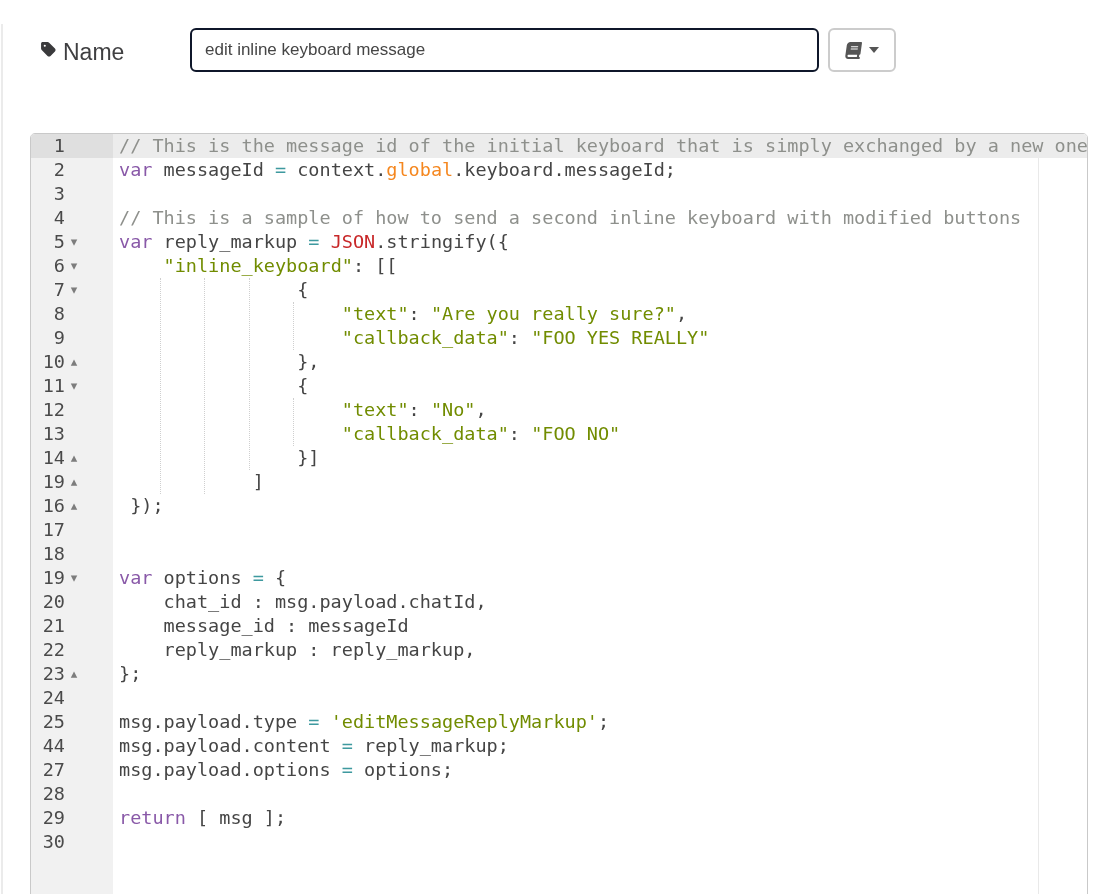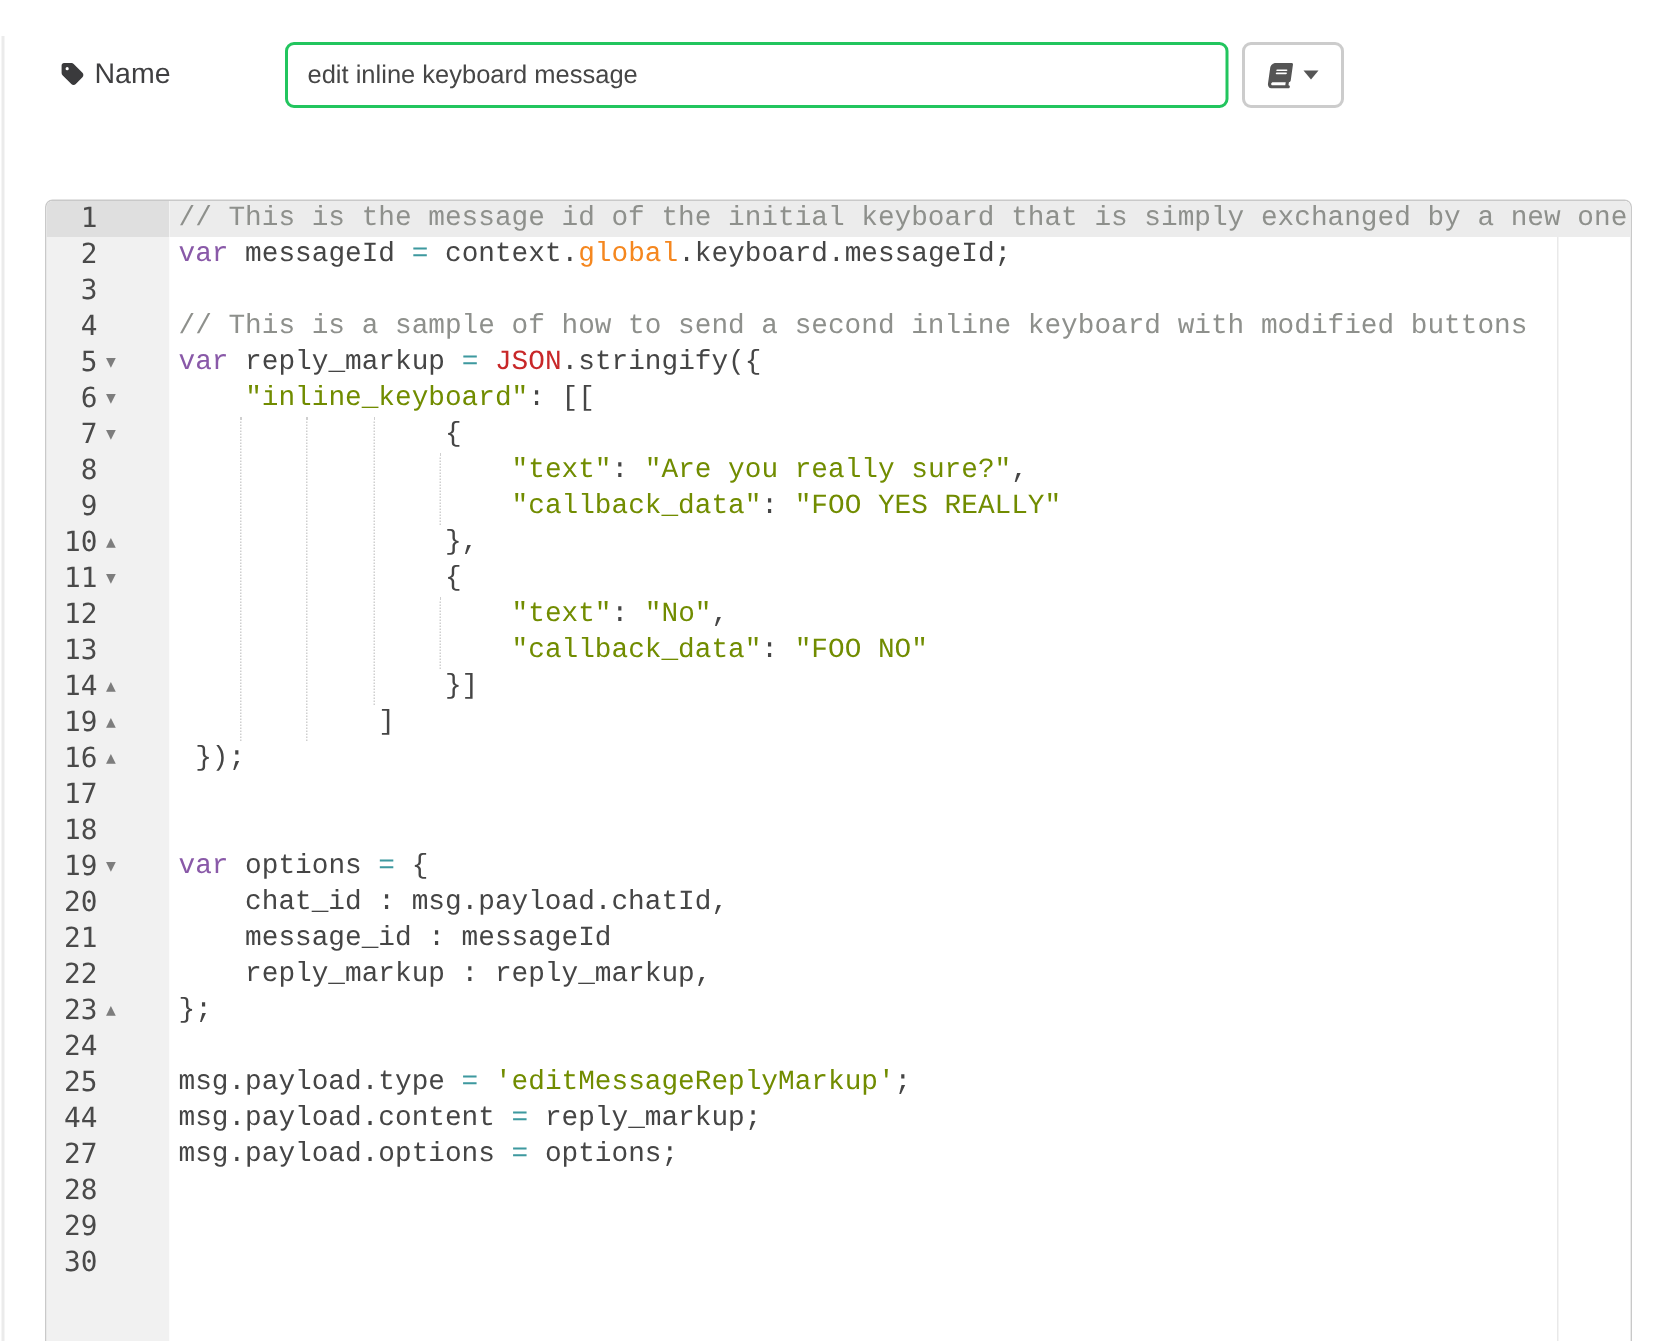--- a/index.html
+++ b/index.html
@@ -11,24 +11,24 @@
     --c-kw:#8959a8; --c-op:#3e999f; --c-st:#718c00; --c-cm:#8e908c;
     --c-or:#f5871f; --c-rd:#c82829; --c-tx:#454545;
     --row:24px; --chw:11.14px;
   }
   .page-edge{position:absolute;left:1px;top:24px;bottom:0;width:2px;background:#ebebeb;}
 
   
   .icon-svg{display:inline-block;vertical-align:middle;}
   .name-row{position:absolute;left:0;top:0;height:80px;width:100%;}
   .tag-ico{position:absolute;left:40px;top:41px;width:17px;height:17px;fill:#3a3a3c;}
-  .name-label{position:absolute;left:63px;top:39px;font-size:19px;color:#3f3f41;}
+  .name-label{position:absolute;left:63px;top:39px;font-size:23px;color:#3f3f41;}
   .name-input{
     position:absolute;left:190px;top:28px;width:629px;height:44px;box-sizing:border-box;
-    border:2px solid #22c55e;border-radius:6px;padding:0 0 0 13px;
+    border:2px solid #0f172a;border-radius:6px;padding:0 0 0 13px;
     font-family:"Liberation Sans",sans-serif;font-size:17px;color:#464646;outline:none;background:#fff;
   }
   .lib-btn{
     position:absolute;left:828px;top:28px;width:68px;height:44px;box-sizing:border-box;
     border:2px solid #cccccc;border-radius:6px;background:#ffffff;cursor:pointer;
     display:flex;align-items:center;justify-content:center;gap:7px;
   }
   .book-ico{width:17px;height:17px;fill:#555555;transform:skewX(-8deg);}
   .caret-down{width:0;height:0;border-left:5px solid transparent;border-right:5px solid transparent;border-top:6px solid #555555;}
   .func-row{position:absolute;left:0;top:96px;height:30px;width:100%;}
@@ -46,21 +46,21 @@
     color:#4a4a4a;
   }
   .gcell{position:relative;height:var(--row);line-height:var(--row);text-align:right;padding-right:48px;box-sizing:border-box;}
   .gcell.act{background:#dfdfdf;}
   .fold{
     position:absolute;right:30px;top:0;width:18px;text-align:center;
     font-size:13px;line-height:var(--row);color:#7d7d7d;cursor:pointer;
     font-family:"DejaVu Sans",sans-serif;
   }
   .code{
-    position:absolute;left:82px;top:0;right:0;bottom:0;overflow:hidden;background:#fff;font-family:Liberation Mono, monospace;
+    position:absolute;left:82px;top:0;right:0;bottom:0;overflow:hidden;background:#fff;
   }
   .print-margin{position:absolute;left:925px;top:0;bottom:0;width:1px;background:#e9e9e9;}
   .cline{
     position:relative;height:var(--row);line-height:var(--row);white-space:pre;
     padding-left:6px;color:var(--c-tx);z-index:2;
   }
   .cline.act{background:#ececec;}
   .iguide{position:absolute;width:0;border-left:1px dotted #cfcfcf;z-index:1;}
   .tk-kw{color:var(--c-kw);text-align:center;}
   .tk-op{color:var(--c-op);}
@@ -153,20 +153,21 @@
         <div class="cline"><span class="tk-kw">var</span><span class="tk-tx"> options </span><span class="tk-op">=</span><span class="tk-tx"> {</span></div>
         <div class="cline"><span class="tk-tx">    chat_id : msg.payload.chatId,</span></div>
         <div class="cline"><span class="tk-tx">    message_id : messageId</span></div>
         <div class="cline"><span class="tk-tx">    reply_markup : reply_markup,</span></div>
         <div class="cline"><span class="tk-tx">};</span></div>
         <div class="cline"></div>
         <div class="cline"><span class="tk-tx">msg.payload.type </span><span class="tk-op">=</span><span class="tk-tx"> </span><span class="tk-st">'editMessageReplyMarkup'</span><span class="tk-tx">;</span></div>
         <div class="cline"><span class="tk-tx">msg.payload.content </span><span class="tk-op">=</span><span class="tk-tx"> reply_markup;</span></div>
         <div class="cline"><span class="tk-tx">msg.payload.options </span><span class="tk-op">=</span><span class="tk-tx"> options;</span></div>
         <div class="cline"></div>
+        <div class="cline"><span class="tk-kw">return</span><span class="tk-tx"> [ msg ];</span></div>
         <div class="cline"></div>
       </div>
   <div class="iguide" style="left: 46.56px; top: 144px; height: 216px;"></div>
       <div class="iguide" style="left: 91.12px; top: 144px; height: 216px;"></div>
       <div class="iguide" style="left: 135.68px; top: 144px; height: 192px;"></div>
       <div class="iguide" style="left: 180.24px; top: 168px; height: 48px;"></div>
       <div class="iguide" style="left: 180.24px; top: 264px; height: 48px;"></div>
     </div>
 </div>
 

